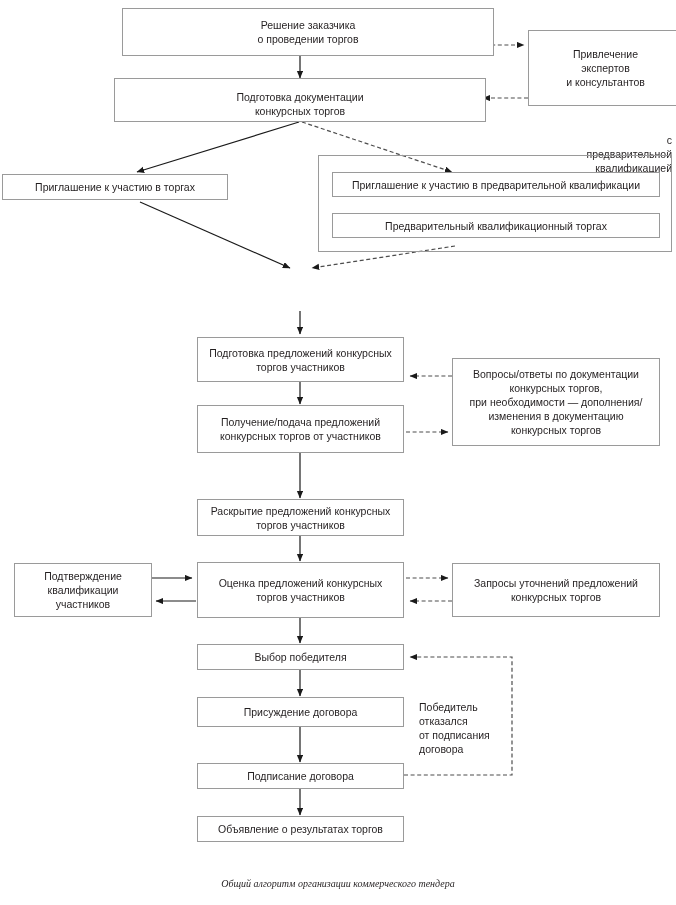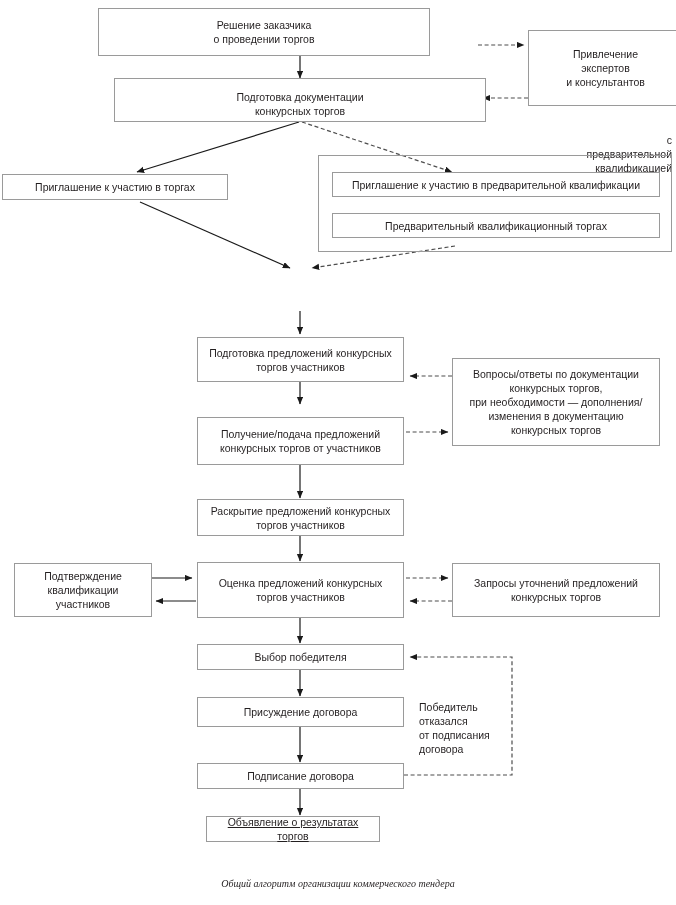--- a/index.html
+++ b/index.html
@@ -120,21 +120,21 @@
       <line x1="406" y1="432" x2="448" y2="432" marker-end="url(#ah-dash)"></line>
 
       <line x1="406" y1="578" x2="448" y2="578" marker-end="url(#ah-dash)"></line>
 
       <line x1="452" y1="601" x2="410" y2="601" marker-end="url(#ah-dash)"></line>
 
       <path d="M404,775 L512,775 L512,657 L410,657" marker-end="url(#ah-dash)"></path>
     </g>
   </svg>
 
-  <div class="node" style="left:98px; top:8px; width:332px; height:48px;">
+  <div class="node" style="left:122px; top:8px; width:372px; height:48px;">
     <span style="white-space:pre-line;">Решение заказчика
 о проведении торгов</span>
   </div>
 
   <div class="node" style="left:528px; top:30px; width:155px; height:76px;">
     <span style="white-space:pre-line;">Привлечение
 экспертов
 и консультантов</span>
   </div>
 
@@ -158,21 +158,21 @@
   <div class="node" style="left:332px; top:213px; width:328px; height:25px;">
     <span>Предварительный квалификационный торгах</span>
   </div>
 
 
   <div class="node" style="left:197px; top:337px; width:207px; height:45px;">
     <span style="white-space:pre-line;">Подготовка предложений конкурсных
 торгов участников</span>
   </div>
 
-  <div class="node" style="left:197px; top:405px; width:207px; height:48px;margin-top:12px;">
+  <div class="node" style="left:197px; top:405px; width:207px; height:48px;">
     <span style="white-space:pre-line;">Получение/подача предложений
 конкурсных торгов от участников</span>
   </div>
 
   <div class="node" style="left:452px; top:358px; width:208px; height:88px;">
     <span style="white-space:pre-line;">Вопросы/ответы по документации
 конкурсных торгов,
 при необходимости — дополнения/
 изменения в документацию
 конкурсных торгов</span>
@@ -204,21 +204,21 @@
   </div>
 
   <div class="node" style="left:197px; top:697px; width:207px; height:30px;">
     <span>Присуждение договора</span>
   </div>
 
   <div class="node" style="left:197px; top:763px; width:207px; height:26px;">
     <span>Подписание договора</span>
   </div>
 
-  <div class="node" style="left:206px; top:816px; width:174px; height:26px;text-decoration:underline;">
+  <div class="node" style="left:197px; top:816px; width:207px; height:26px;">
     <span>Объявление о результатах торгов</span>
   </div>
 
   <div class="freetext" style="left:419px; top:700px; width:96px;">Победитель
 отказался
 от подписания
 договора</div>
 
   <div class="caption" style="top:878px;">Общий алгоритм организации коммерческого тендера</div>
 

